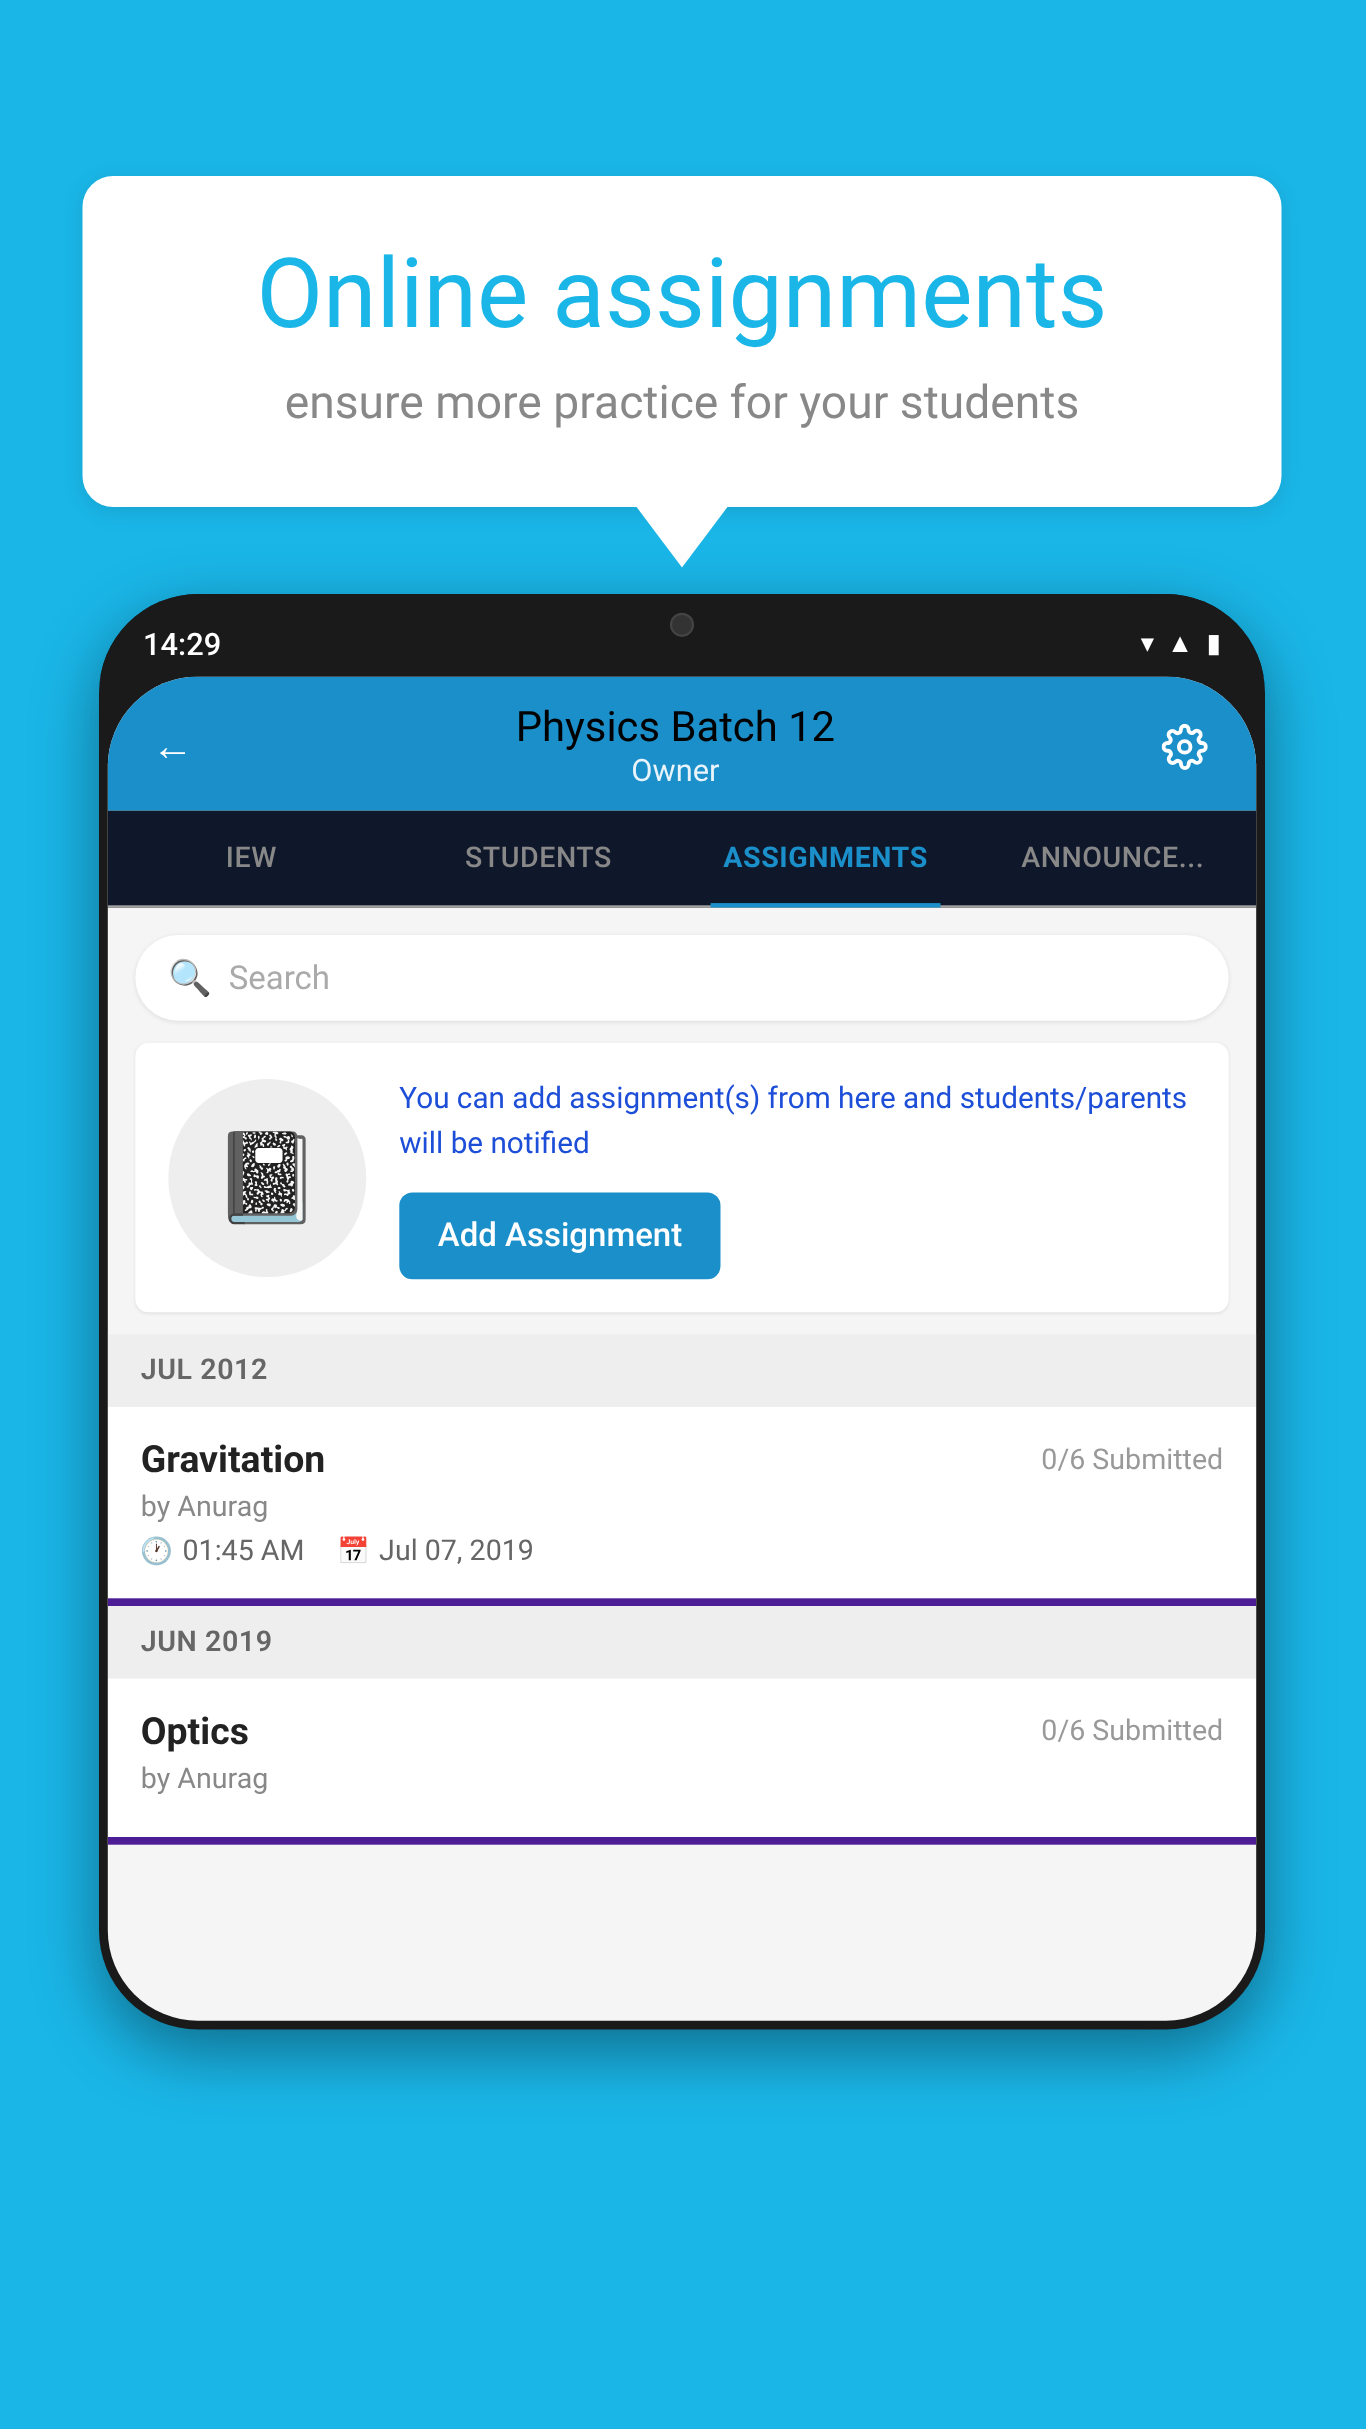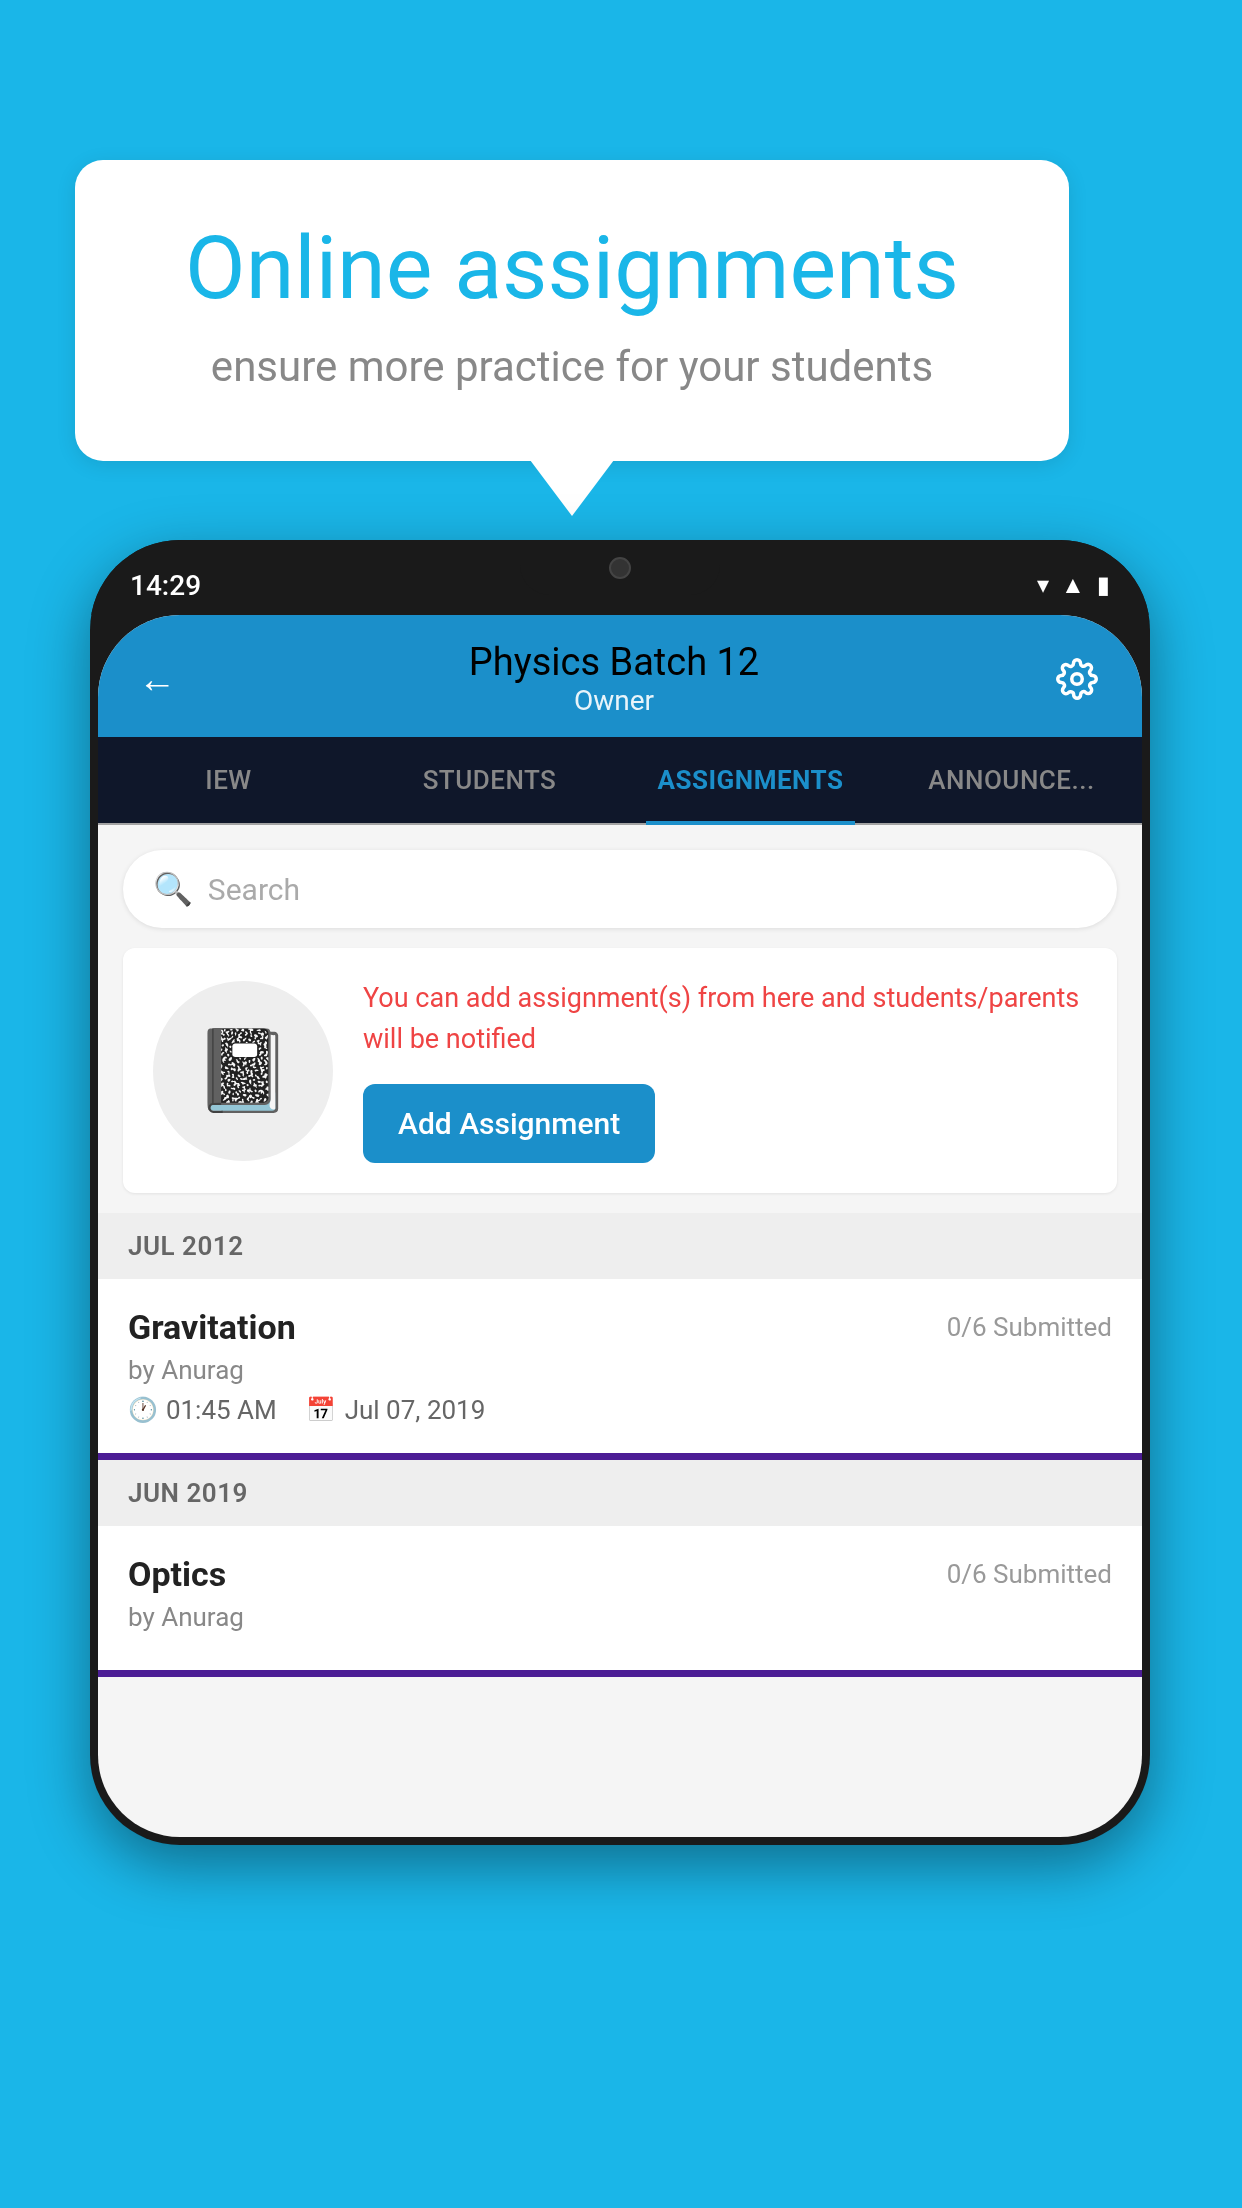--- a/index.html
+++ b/index.html
@@ -11,21 +11,21 @@
       font-family: 'Roboto', Arial, sans-serif;
       overflow: hidden;
       position: relative;
     }
 
     
     .speech-bubble {
       position: absolute;
       top: 160px;
       left: 75px;
-      width: 994px;
+      width: 1090px;
       background: white;
       border-radius: 28px;
       padding: 60px 70px 70px 70px;
       box-shadow: 0 4px 20px rgba(0,0,0,0.1);
     }
 
     .speech-bubble::after {
       content: '';
       position: absolute;
       bottom: -55px;
@@ -264,21 +264,21 @@
     .notebook-icon {
       font-size: 80px;
     }
 
     .empty-content {
       flex: 1;
     }
 
     .empty-desc {
       font-size: 27px;
-      color: #ef4444;
+      color: #1d4ed8;
       line-height: 1.5;
       margin-bottom: 25px;
     }
 
     .add-assignment-btn {
       background: #1b8fca;
       color: white;
       border: none;
       border-radius: 12px;
       padding: 22px 35px;

